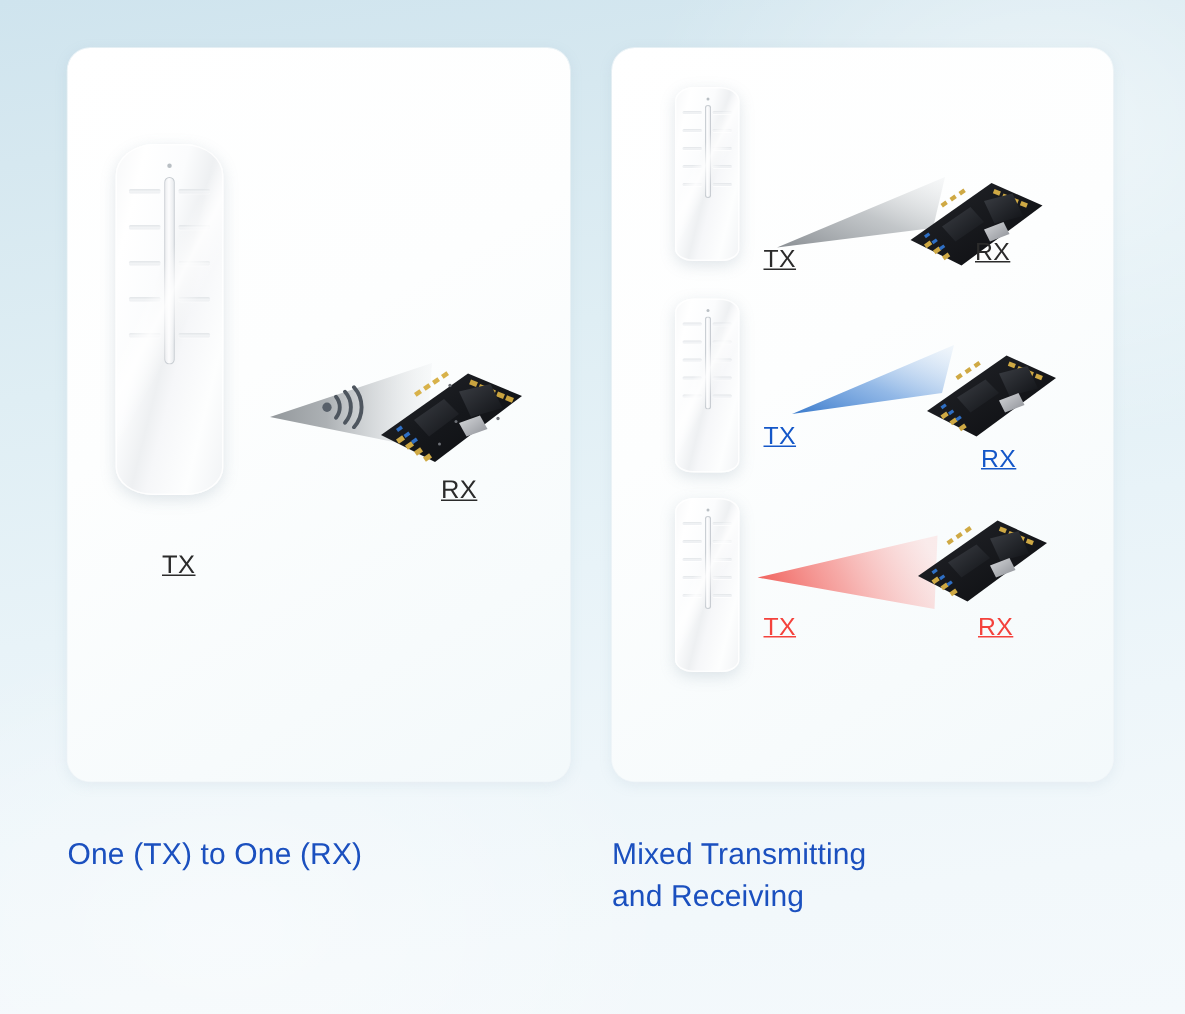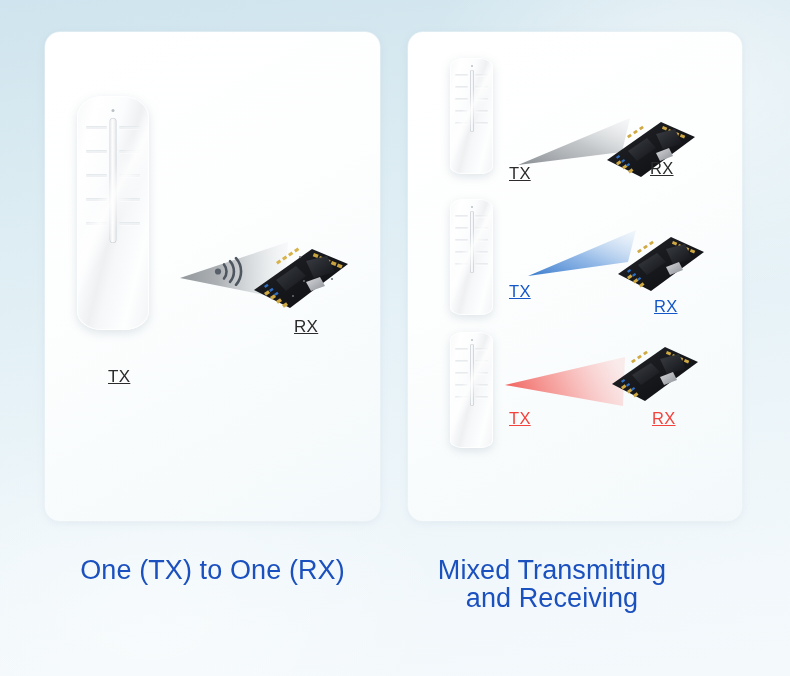--- a/index.html
+++ b/index.html
@@ -41,28 +41,28 @@
     box-shadow: 0 2px 9px rgba(120,155,175,.13), 0 0 0 .5px rgba(255,255,255,.7);
     overflow: hidden;
   }
   #card-left  { left: 45px;  top: 32px; width: 335px; height: 489px; }
   #card-right { left: 408px; top: 32px; width: 334px; height: 489px; }
 
   
   .caption {
     position: absolute;
     color: #1b50bf;
-    font-size: 27px;
+    font-size: 20px;
     line-height: 28px;
-    text-align: center;
+    text-align: left;
     letter-spacing: .1px;
     white-space: pre-line;
   }
   #caption-left  { left: 45px;  top: 556px; width: 335px; }
-  #caption-right { left: 385px; top: 556px; width: 334px; }
+  #caption-right { left: 408px; top: 556px; width: 334px; }
 
   
   .remote {
     position: absolute;
     border-radius: 36% 36% 34% 34% / 9% 9% 8% 8%;
     background:
       linear-gradient(104deg,
         #f7f8f9 0%,
         #ffffff 16%,
         #fbfcfd 38%,

